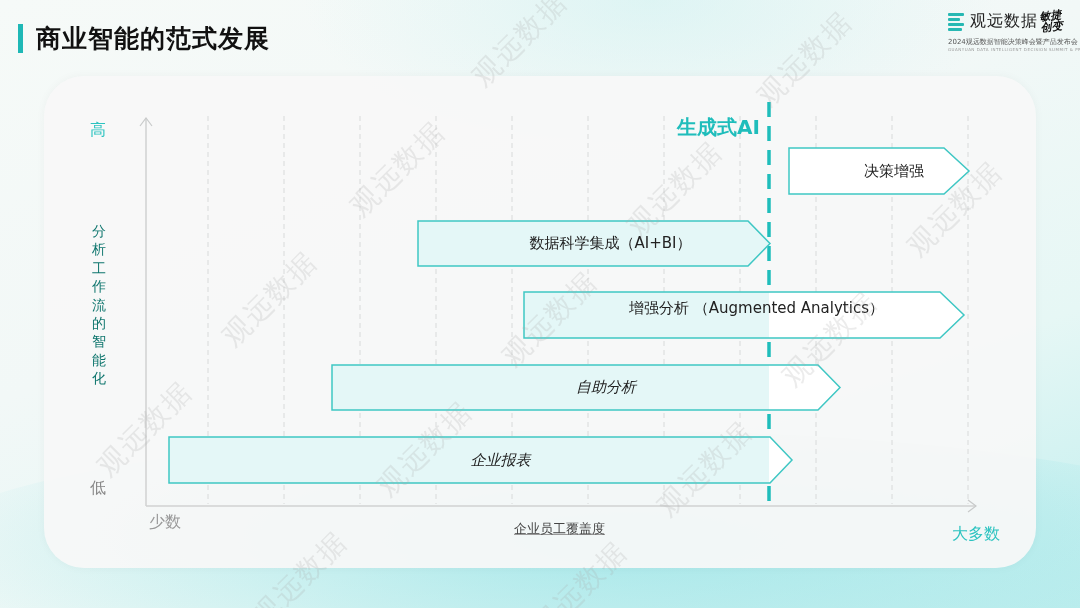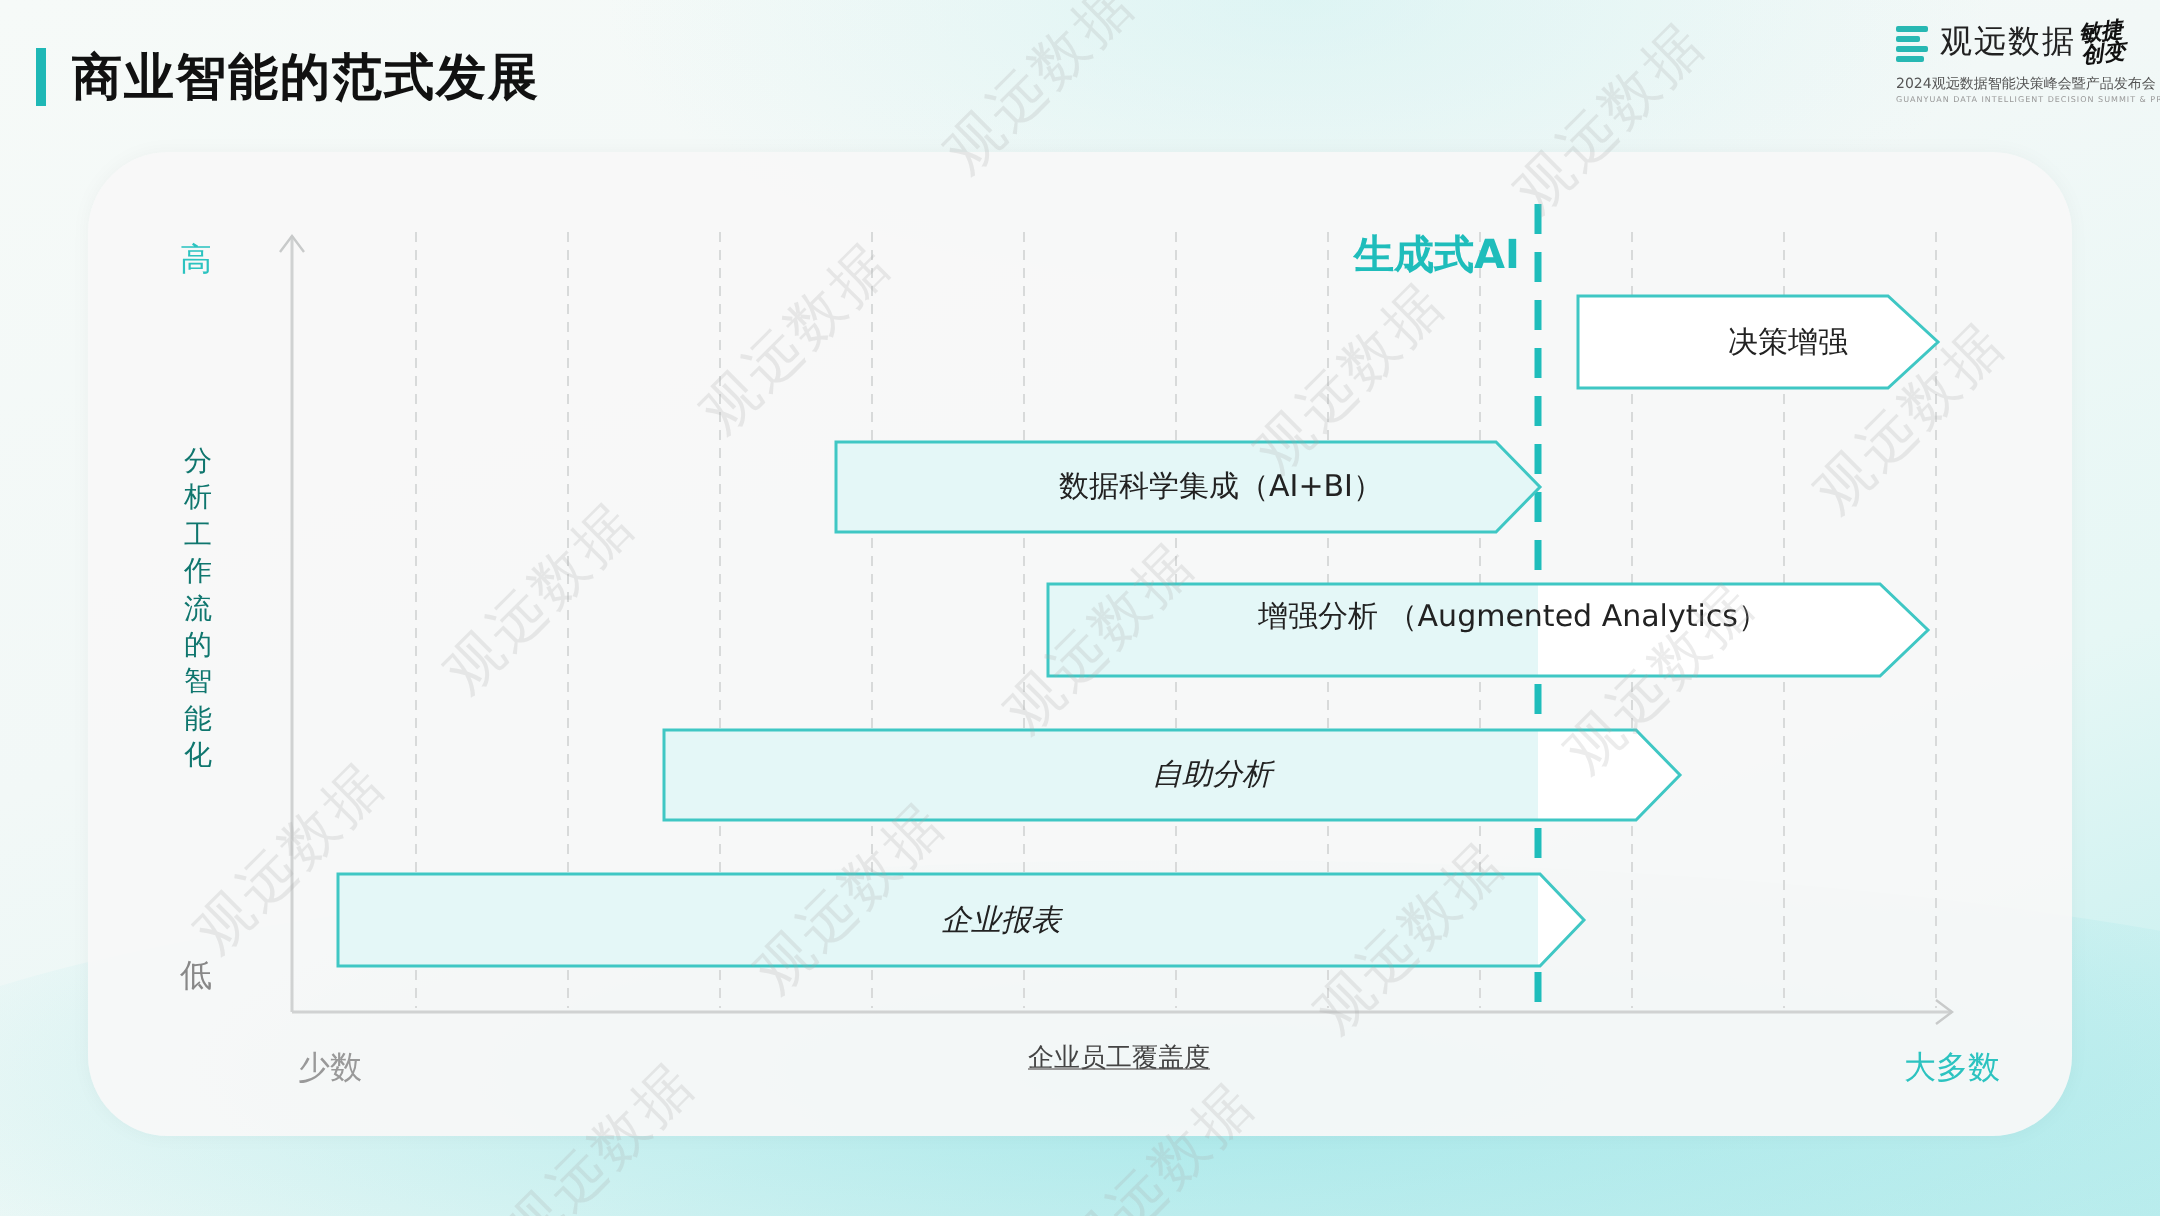--- a/index.html
+++ b/index.html
@@ -35,21 +35,21 @@
 
   .card {
     position:absolute; left:44px; top:76px; width:992px; height:492px;
     border-radius:40px;
     background:rgba(247,248,248,0.93);
     box-shadow:0 0 10px rgba(0,0,0,0.04);
   }
   .y-high { position:absolute; left:90px; top:120px; font-size:16px; color:#2cc3c0; }
   .y-low  { position:absolute; left:90px; top:478px; font-size:16px; color:#888; }
   .y-label { position:absolute; left:91px; top:222px; width:16px; font-size:14px; color:#0f766e; line-height:18.4px; text-align:center; }
-  .x-few  { position:absolute; left:149px; top:524px; font-size:16px; color:#999; }
+  .x-few  { position:absolute; left:149px; top:512px; font-size:16px; color:#999; }
   .x-many { position:absolute; left:924px; top:524px; font-size:16px; color:#2cc3c0;margin-left:28px; }
   .x-label{ position:absolute; left:514px; top:520px; font-size:13px; color:#444; text-decoration:underline; text-decoration-color:#999; }
 
   .axis-svg { position:absolute; left:0; top:0; width:1080px; height:608px; }
 
   .ai-label { position:absolute; left:677px; top:114px; font-size:20px; color:#1fbdbb; font-weight:bold; }
 
   .arrow { position:absolute; }
   .arrow svg { position:absolute; left:0; top:0; overflow:visible; }
   .arrow-text { position:absolute; left:0; top:0; width:100%; height:100%; display:flex; align-items:center; justify-content:center; font-size:15px; color:#222; white-space:pre;margin-left:20px; }

